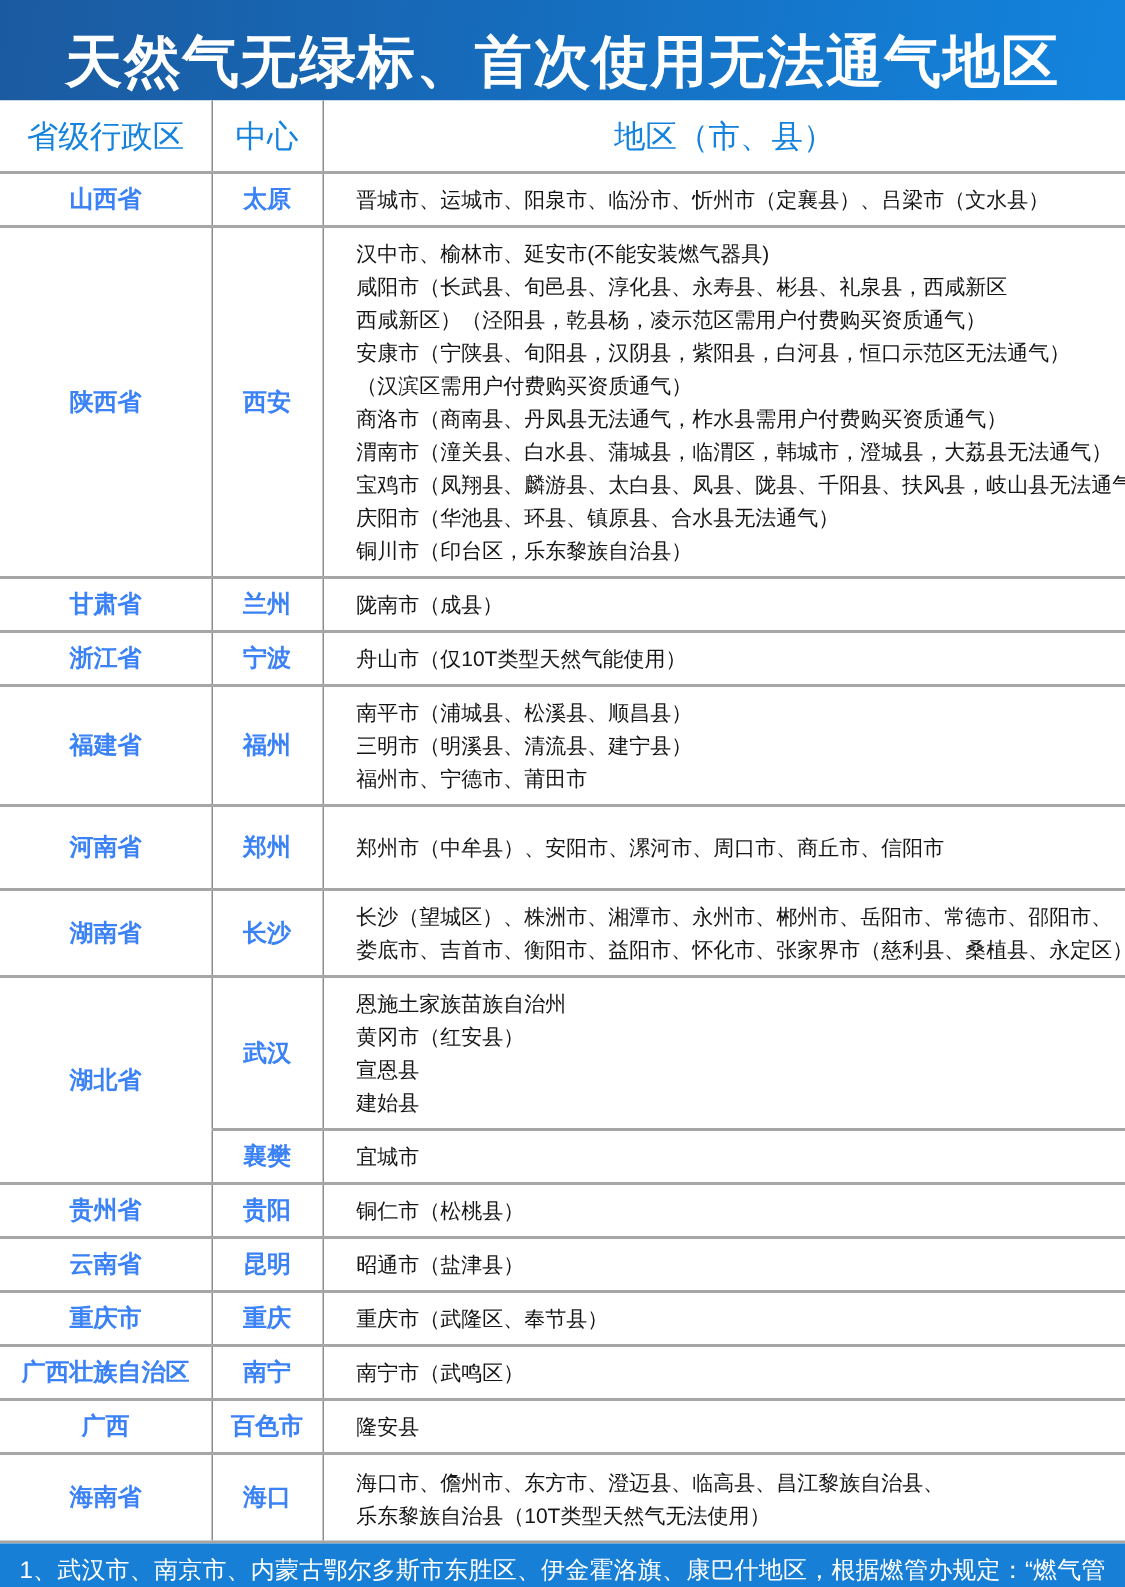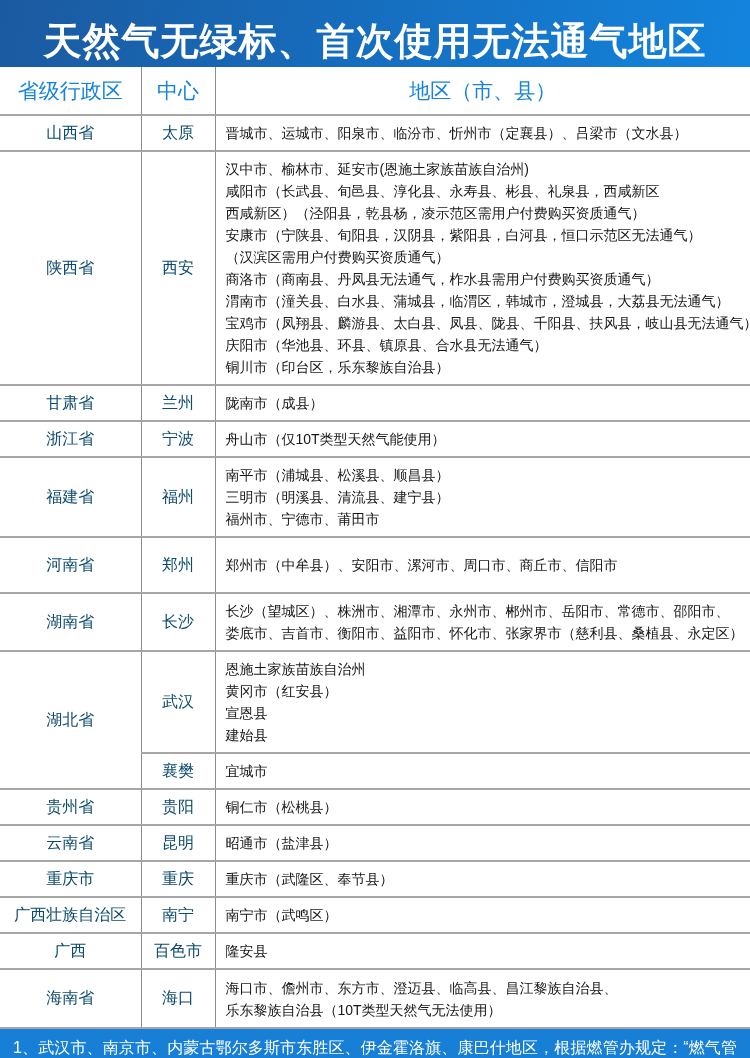--- a/index.html
+++ b/index.html
@@ -11,23 +11,23 @@
           display:flex;align-items:flex-end;justify-content:center;}
   .banner h1{margin:0;color:#ffffff;font-size:38px;font-weight:bold;letter-spacing:1px;white-space:nowrap;}
 
   
   table{width:750px;border-collapse:collapse;table-layout:fixed;background:#fff;}
   col.c1{width:141px;} col.c2{width:74px;} col.c3{width:535px;}
   th,td{vertical-align:middle;}
   th{height:45px;color:#1583dd;font-size:21px;font-weight:500;text-align:center;
      border-bottom:2px solid #a6a6a6;}
   td{border-bottom:2px solid #a6a6a6;}
-  .col-province,.col-center{text-align:center;font-size:16px;color:#0c4a6e;}
+  .col-province,.col-center{text-align:center;font-size:16px;color:#3b82f6;font-weight:bold;}
   .v-line{border-right:1px solid #8c8c8c;margin-left:20px;}
-  .col-region{text-align:left;padding:6px 4px 6px 10px;font-size:14px;color:#161616;overflow:hidden;}
+  .col-region{text-align:left;padding:6px 4px 6px 22px;font-size:14px;color:#161616;overflow:hidden;}
   .col-region .line{line-height:22px;white-space:nowrap;}
 
   
   .notes{min-height:110px;box-sizing:border-box;background:#1780d6;color:#ffffff;
          padding:9px 13px 6px 13px;}
   .notes p{margin:0;font-size:16px;line-height:20.5px;text-align:justify;}
 </style>
 </head>
 <body>
 
@@ -57,21 +57,21 @@
         <td class="col-center v-line">太原</td>
         <td class="col-region">
           <div class="line">晋城市、运城市、阳泉市、临汾市、忻州市（定襄县）、吕梁市（文水县）</div>
         </td>
       </tr>
 
       <tr style="height:221px">
         <td class="col-province v-line">陕西省</td>
         <td class="col-center v-line">西安</td>
         <td class="col-region">
-          <div class="line">汉中市、榆林市、延安市(恩施土家族苗族自治州)</div>
+          <div class="line">汉中市、榆林市、延安市(不能安装燃气器具)</div>
           <div class="line">咸阳市（长武县、旬邑县、淳化县、永寿县、彬县、礼泉县，西咸新区</div>
           <div class="line">西咸新区）（泾阳县，乾县杨，凌示范区需用户付费购买资质通气）</div>
           <div class="line">安康市（宁陕县、旬阳县，汉阴县，紫阳县，白河县，恒口示范区无法通气）</div>
           <div class="line">（汉滨区需用户付费购买资质通气）</div>
           <div class="line">商洛市（商南县、丹凤县无法通气，柞水县需用户付费购买资质通气）</div>
           <div class="line">渭南市（潼关县、白水县、蒲城县，临渭区，韩城市，澄城县，大荔县无法通气）</div>
           <div class="line">宝鸡市（凤翔县、麟游县、太白县、凤县、陇县、千阳县、扶风县，岐山县无法通气）</div>
           <div class="line">庆阳市（华池县、环县、镇原县、合水县无法通气）</div>
           <div class="line">铜川市（印台区，乐东黎族自治县）</div>
         </td>

